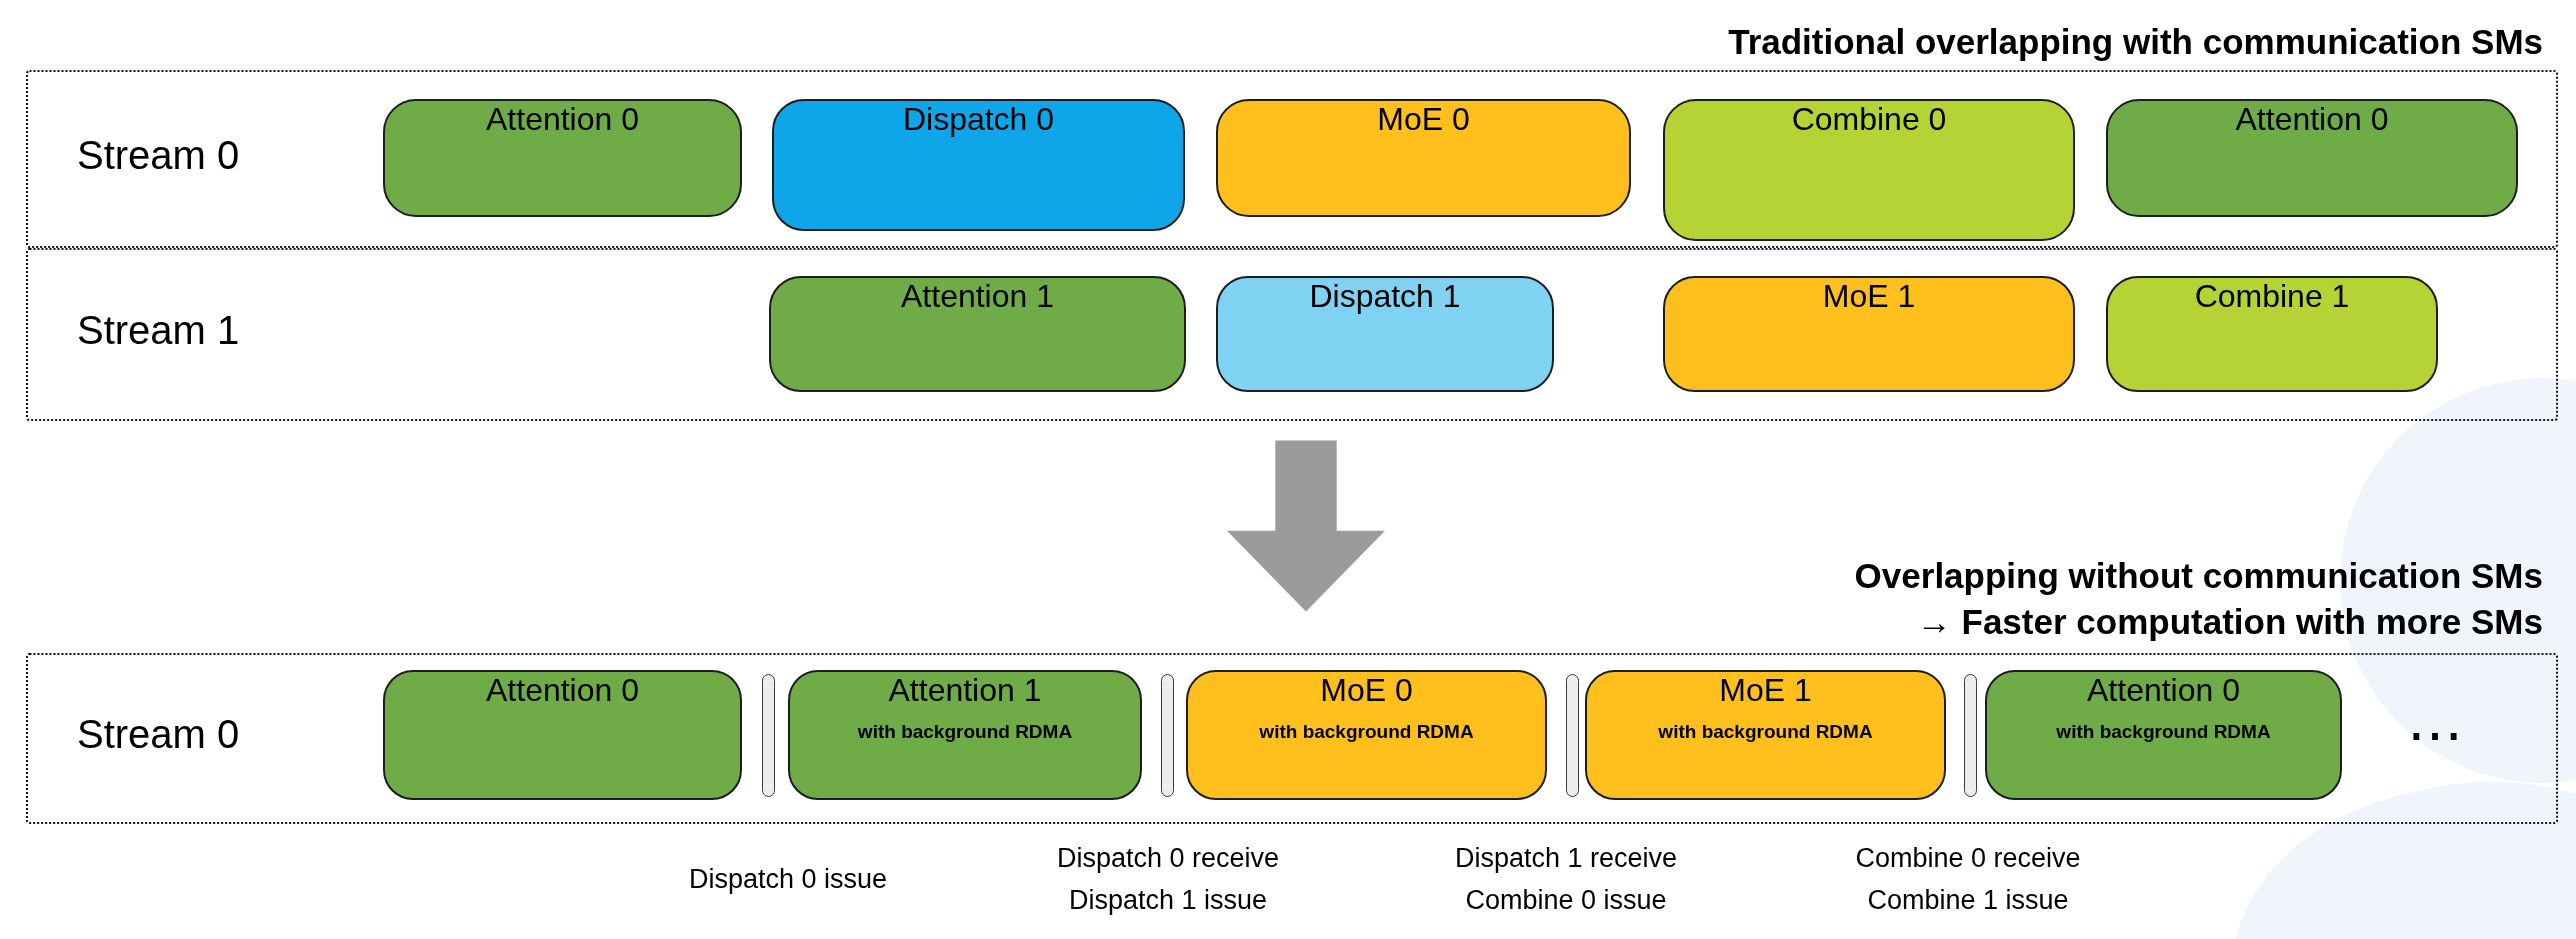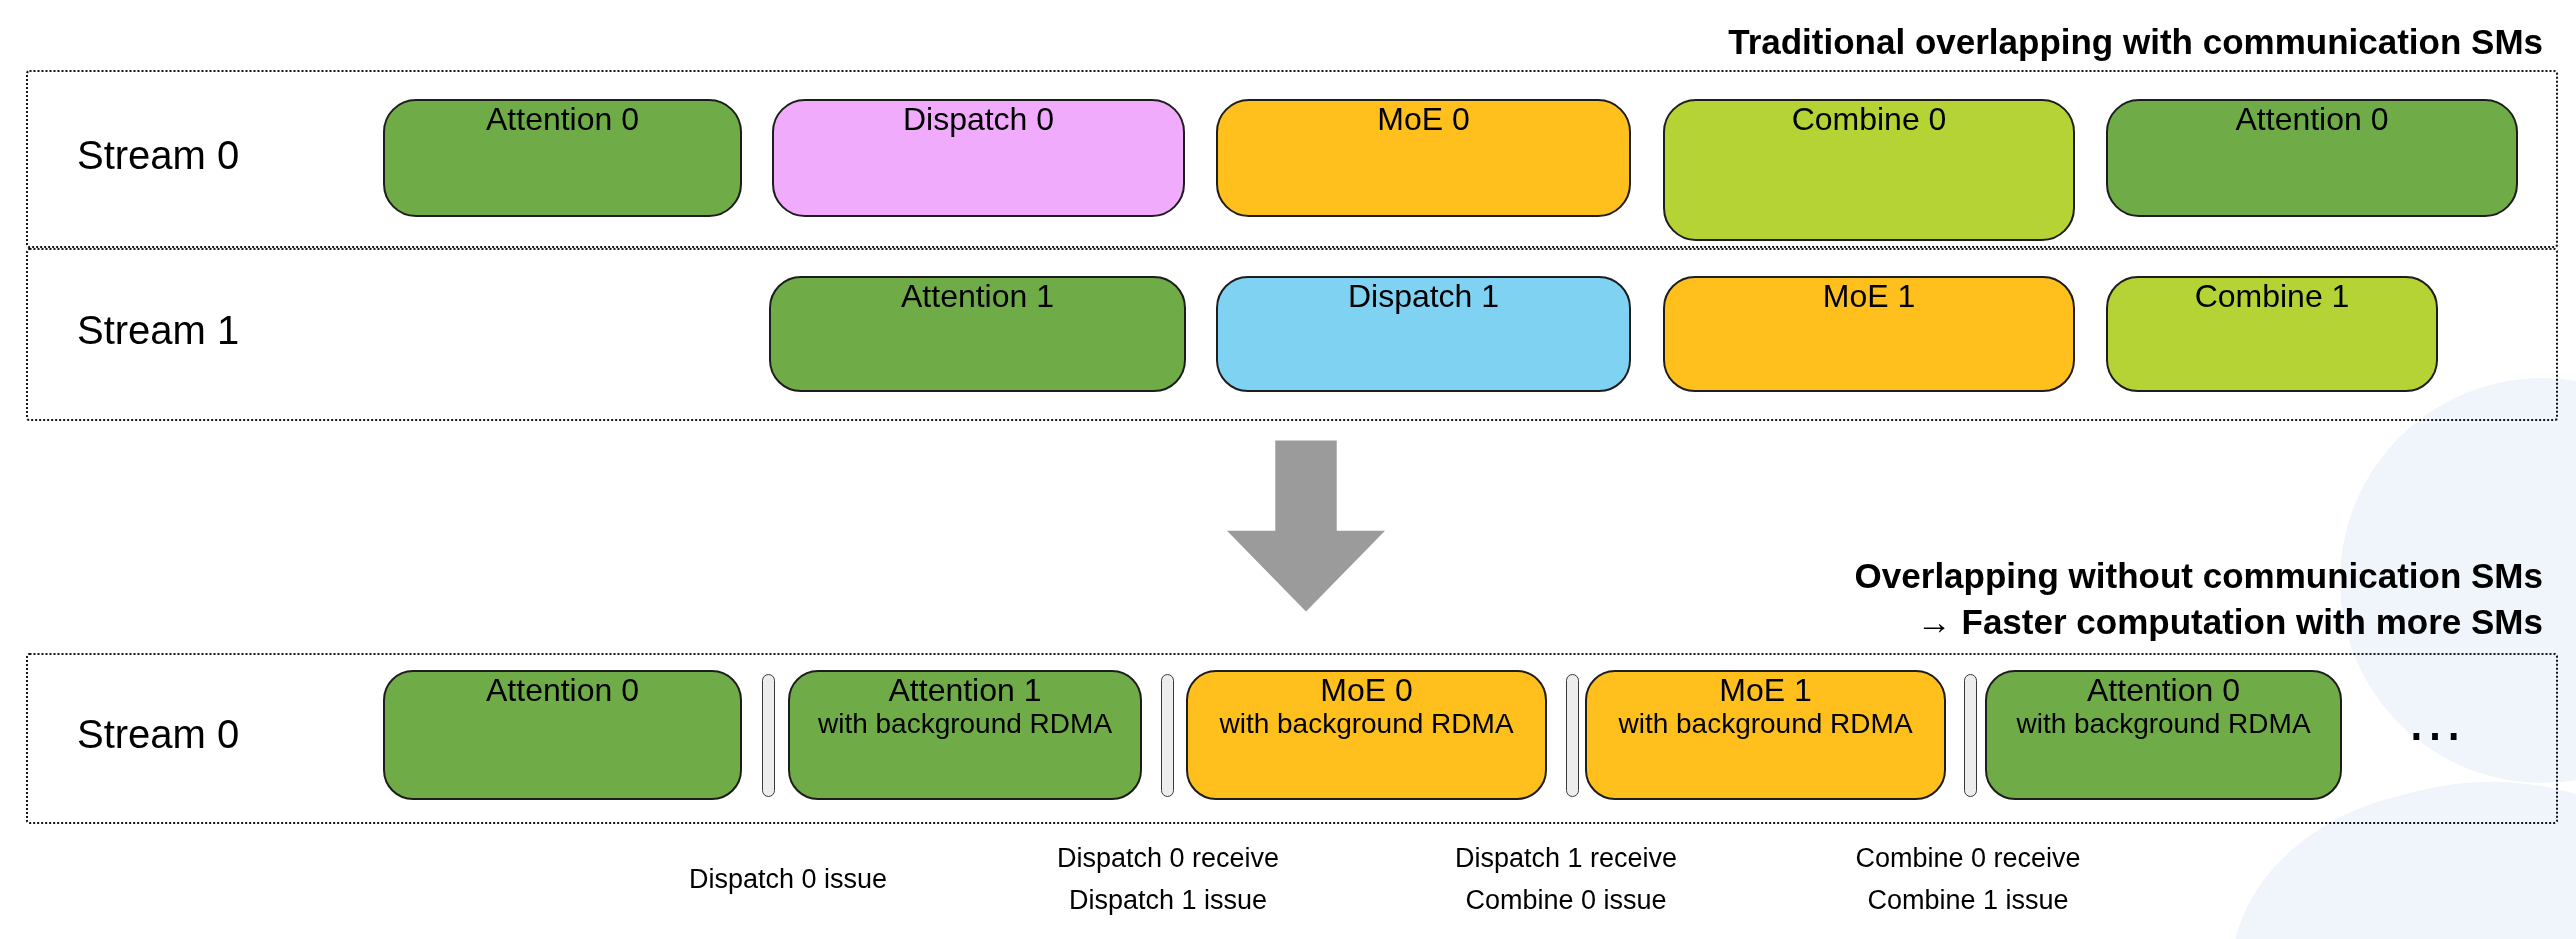--- a/index.html
+++ b/index.html
@@ -43,21 +43,21 @@
     flex-direction: column;
     align-items: center;
     justify-content: flex-start;
     border: 2.6px solid #1d1d1d;
     border-radius: 33px;
     box-sizing: border-box;
   }
   .block.r2 { border-radius: 32px; }
   .block.br { border-radius: 30px; }
   .block .main { font-size: 32px; line-height: 37px; }
-  .block .sub  { font-size: 28px; line-height: 28px; margin-top: 1px; }
+  .block .sub  { font-size: 19px; line-height: 28px; margin-top: 9px; font-weight: bold; }
   .sep {
     position: absolute;
     background: #ededed;
     border: 1.8px solid #3a3a3a;
     border-radius: 8.8px;
     box-sizing: border-box;
   }
   .ellipsis {
     position: absolute;
     font-size: 56px;
@@ -84,40 +84,40 @@
   <div class="watermark" style="left:2235px; top:783px; width:475px; height:370px; border-radius:45% 55% 40% 60%; transform:rotate(-14deg);"></div>
 
   <div class="title" style="top:19.4px;">Traditional overlapping with communication SMs</div>
 
   <div class="dotted-box" style="left:26px; top:70px; width:2528px; height:174px;"></div>
   <div class="stream-label" style="left:77px; top:133px;">Stream 0</div>
 
   <div class="block" style="left: 383px; top: 99px; width: 359px; height: 118px; background-color: rgb(111, 172, 71);">
     <span class="main">Attention 0</span>
   </div>
-  <div class="block" style="left: 772px; top: 99px; width: 413px; height: 118px; background-color: #f0abfc;">
+  <div class="block" style="left: 772px; top: 99px; width: 413px; height: 132px; background-color: #0ea5e9; border-radius: 32px;">
     <span class="main">Dispatch 0</span>
   </div>
   <div class="block" style="left: 1216px; top: 99px; width: 415px; height: 118px; background-color: rgb(255, 192, 30);">
     <span class="main">MoE 0</span>
   </div>
   <div class="block" style="left: 1663px; top: 99px; width: 412px; height: 142px; background-color: rgb(182, 211, 53);">
     <span class="main">Combine 0</span>
   </div>
   <div class="block" style="left: 2106px; top: 99px; width: 412px; height: 118px; background-color: rgb(111, 172, 71);">
     <span class="main">Attention 0</span>
   </div>
 
   <div class="dotted-box" style="left:26px; top:248px; width:2528px; height:169px;"></div>
   <div class="stream-label" style="left:77px; top:308px;">Stream 1</div>
 
   <div class="block r2" style="left: 769px; top: 276px; width: 417px; height: 116px; background-color: rgb(111, 172, 71);">
     <span class="main">Attention 1</span>
   </div>
-  <div class="block r2" style="left: 1216px; top: 276px; width: 415px; height: 116px; background-color: rgb(128, 210, 242);">
+  <div class="block r2" style="left: 1216px; top: 276px; width: 338px; height: 116px; background-color: rgb(128, 210, 242);">
     <span class="main">Dispatch 1</span>
   </div>
   <div class="block r2" style="left: 1663px; top: 276px; width: 412px; height: 116px; background-color: rgb(255, 192, 30);">
     <span class="main">MoE 1</span>
   </div>
   <div class="block r2" style="left: 2106px; top: 276px; width: 332px; height: 116px; background-color: rgb(182, 211, 53);">
     <span class="main">Combine 1</span>
   </div>
 
   <svg class="arrow-svg" style="left:1227px; top:440px;" width="158" height="172" viewBox="0 0 180 195">

